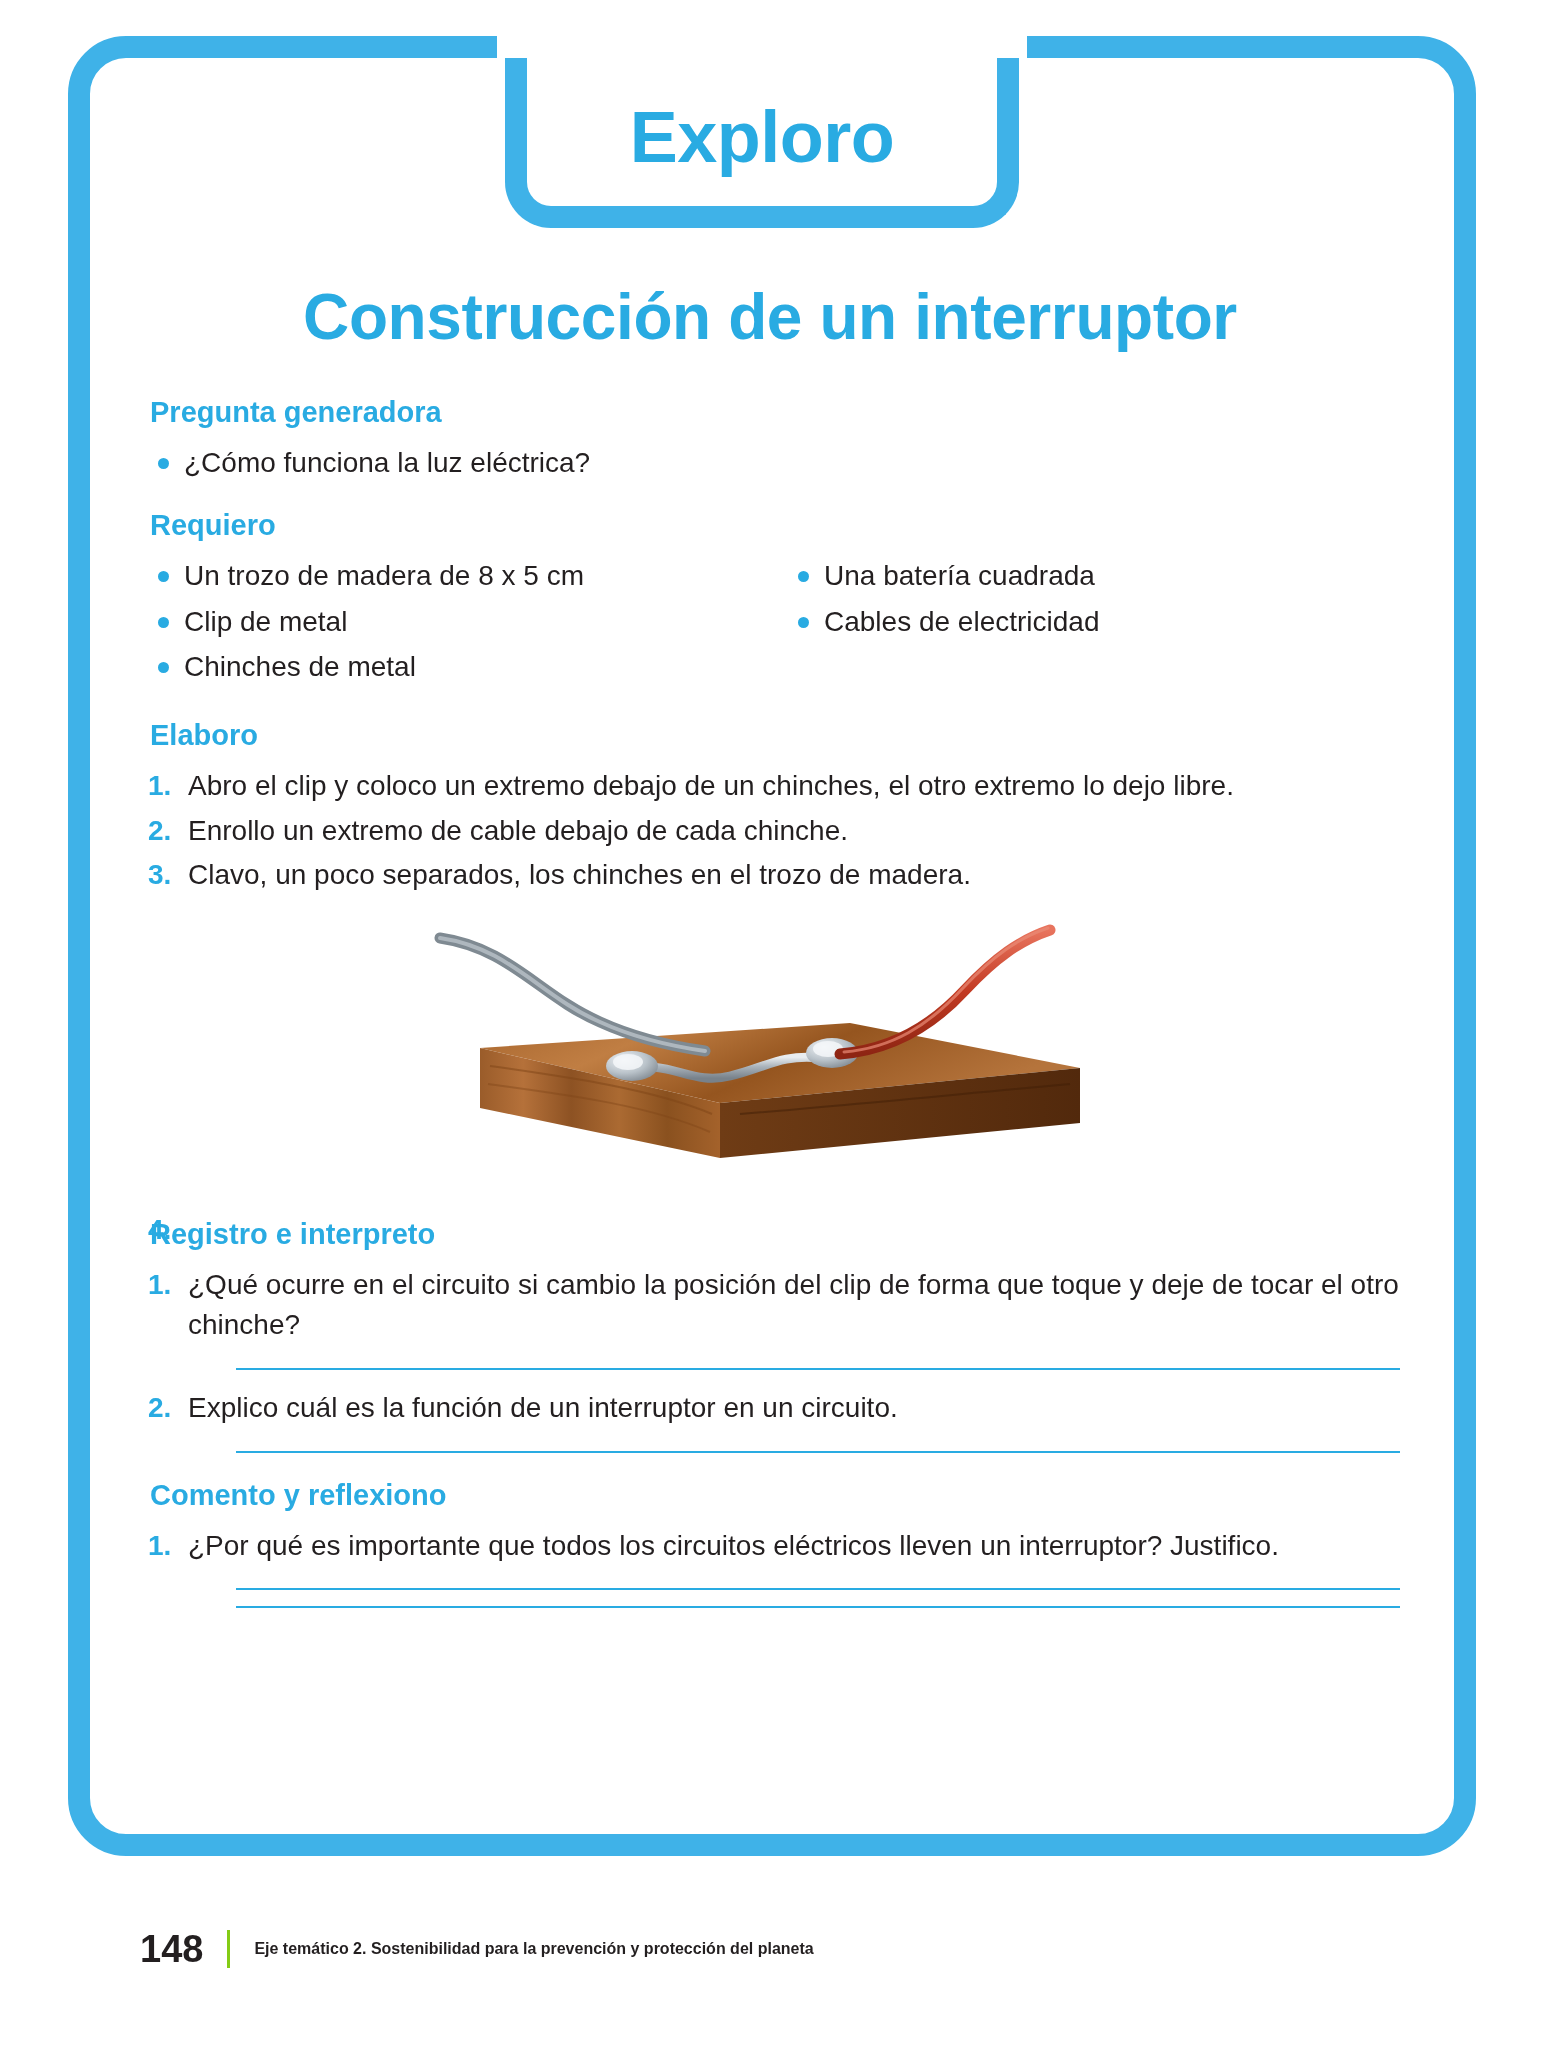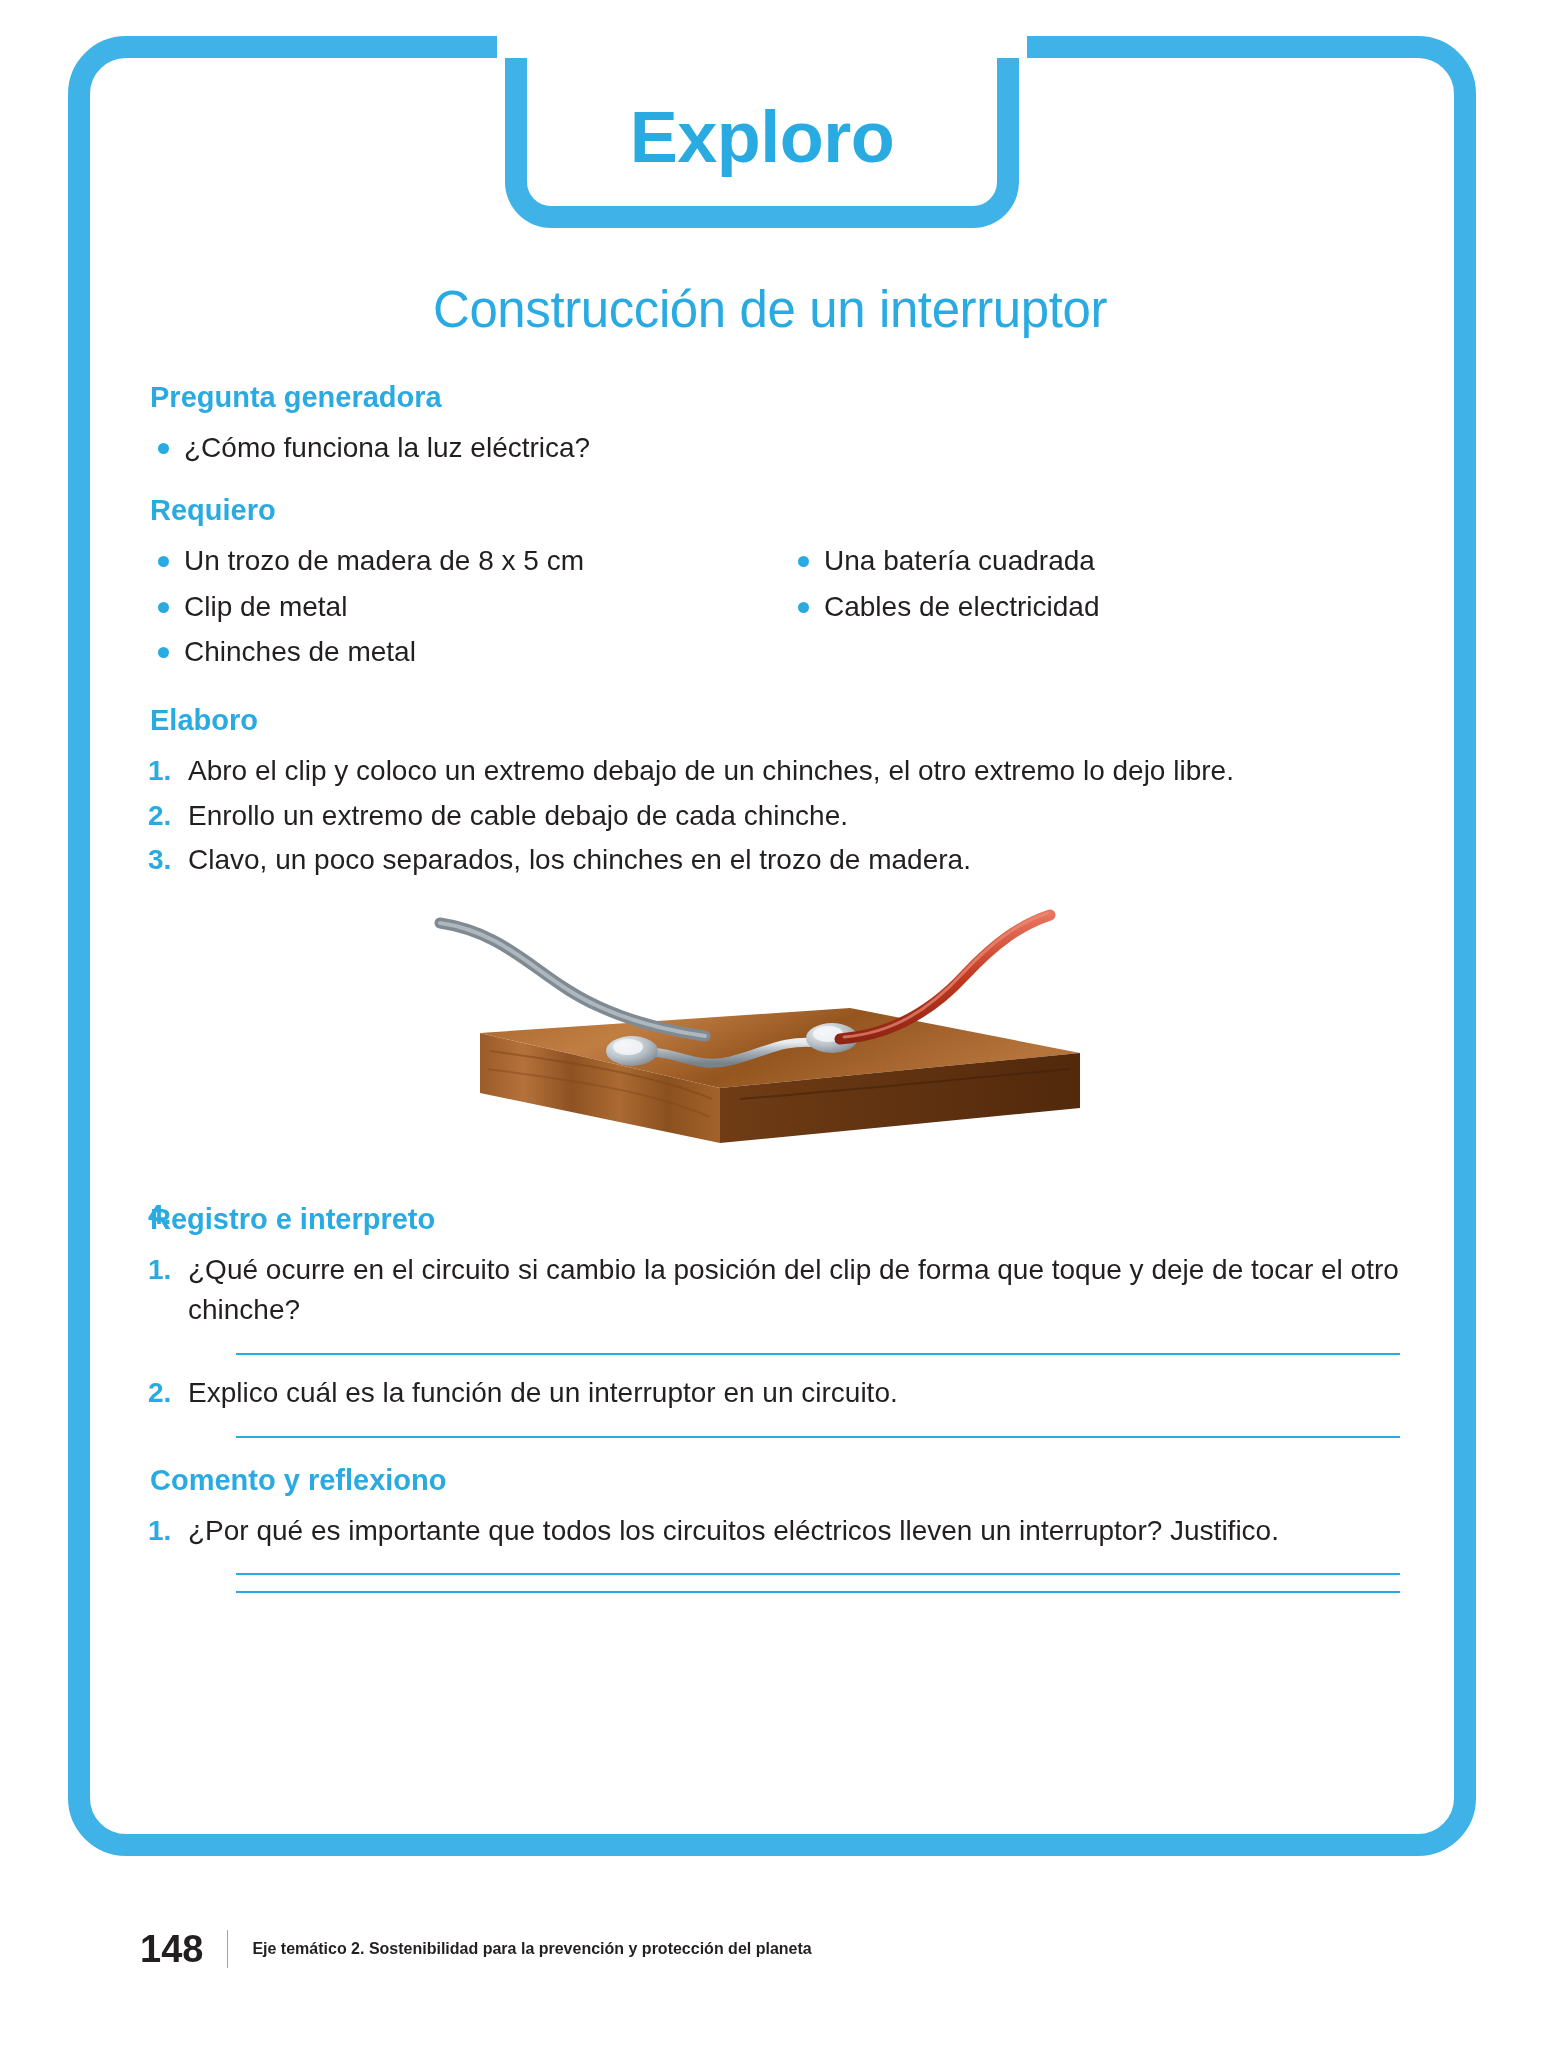--- a/index.html
+++ b/index.html
@@ -74,22 +74,22 @@
   
   .content {
     position: absolute;
     left: 140px;
     top: 280px;
     width: 1260px;
   }
 
   .doc-title {
     text-align: center;
-    font-size: 51px;
-    font-weight: normal;
+    font-size: 64px;
+    font-weight: bold;
     color: #29abe2;
     margin: 0 0 42px 0;
     letter-spacing: -0.4px;
   }
 
   .section-head {
     font-size: 29px;
     font-weight: bold;
     color: #29abe2;
     margin: 26px 0 14px 10px;
@@ -175,21 +175,21 @@
     left: 140px;
     top: 1930px;
     display: flex;
     align-items: center;
   }
   .footer-num {
     font-size: 38px;
     font-weight: bold;
     color: #231f20;
     padding-right: 24px;
-    border-right: 1px solid #84cc16;
+    border-right: 3px solid #84cc16;
     line-height: 1;
   }
   .footer-text {
     font-size: 16px;
     color: #231f20;
     padding-left: 24px;
     font-weight: bold;
   }
 </style>
 </head>

